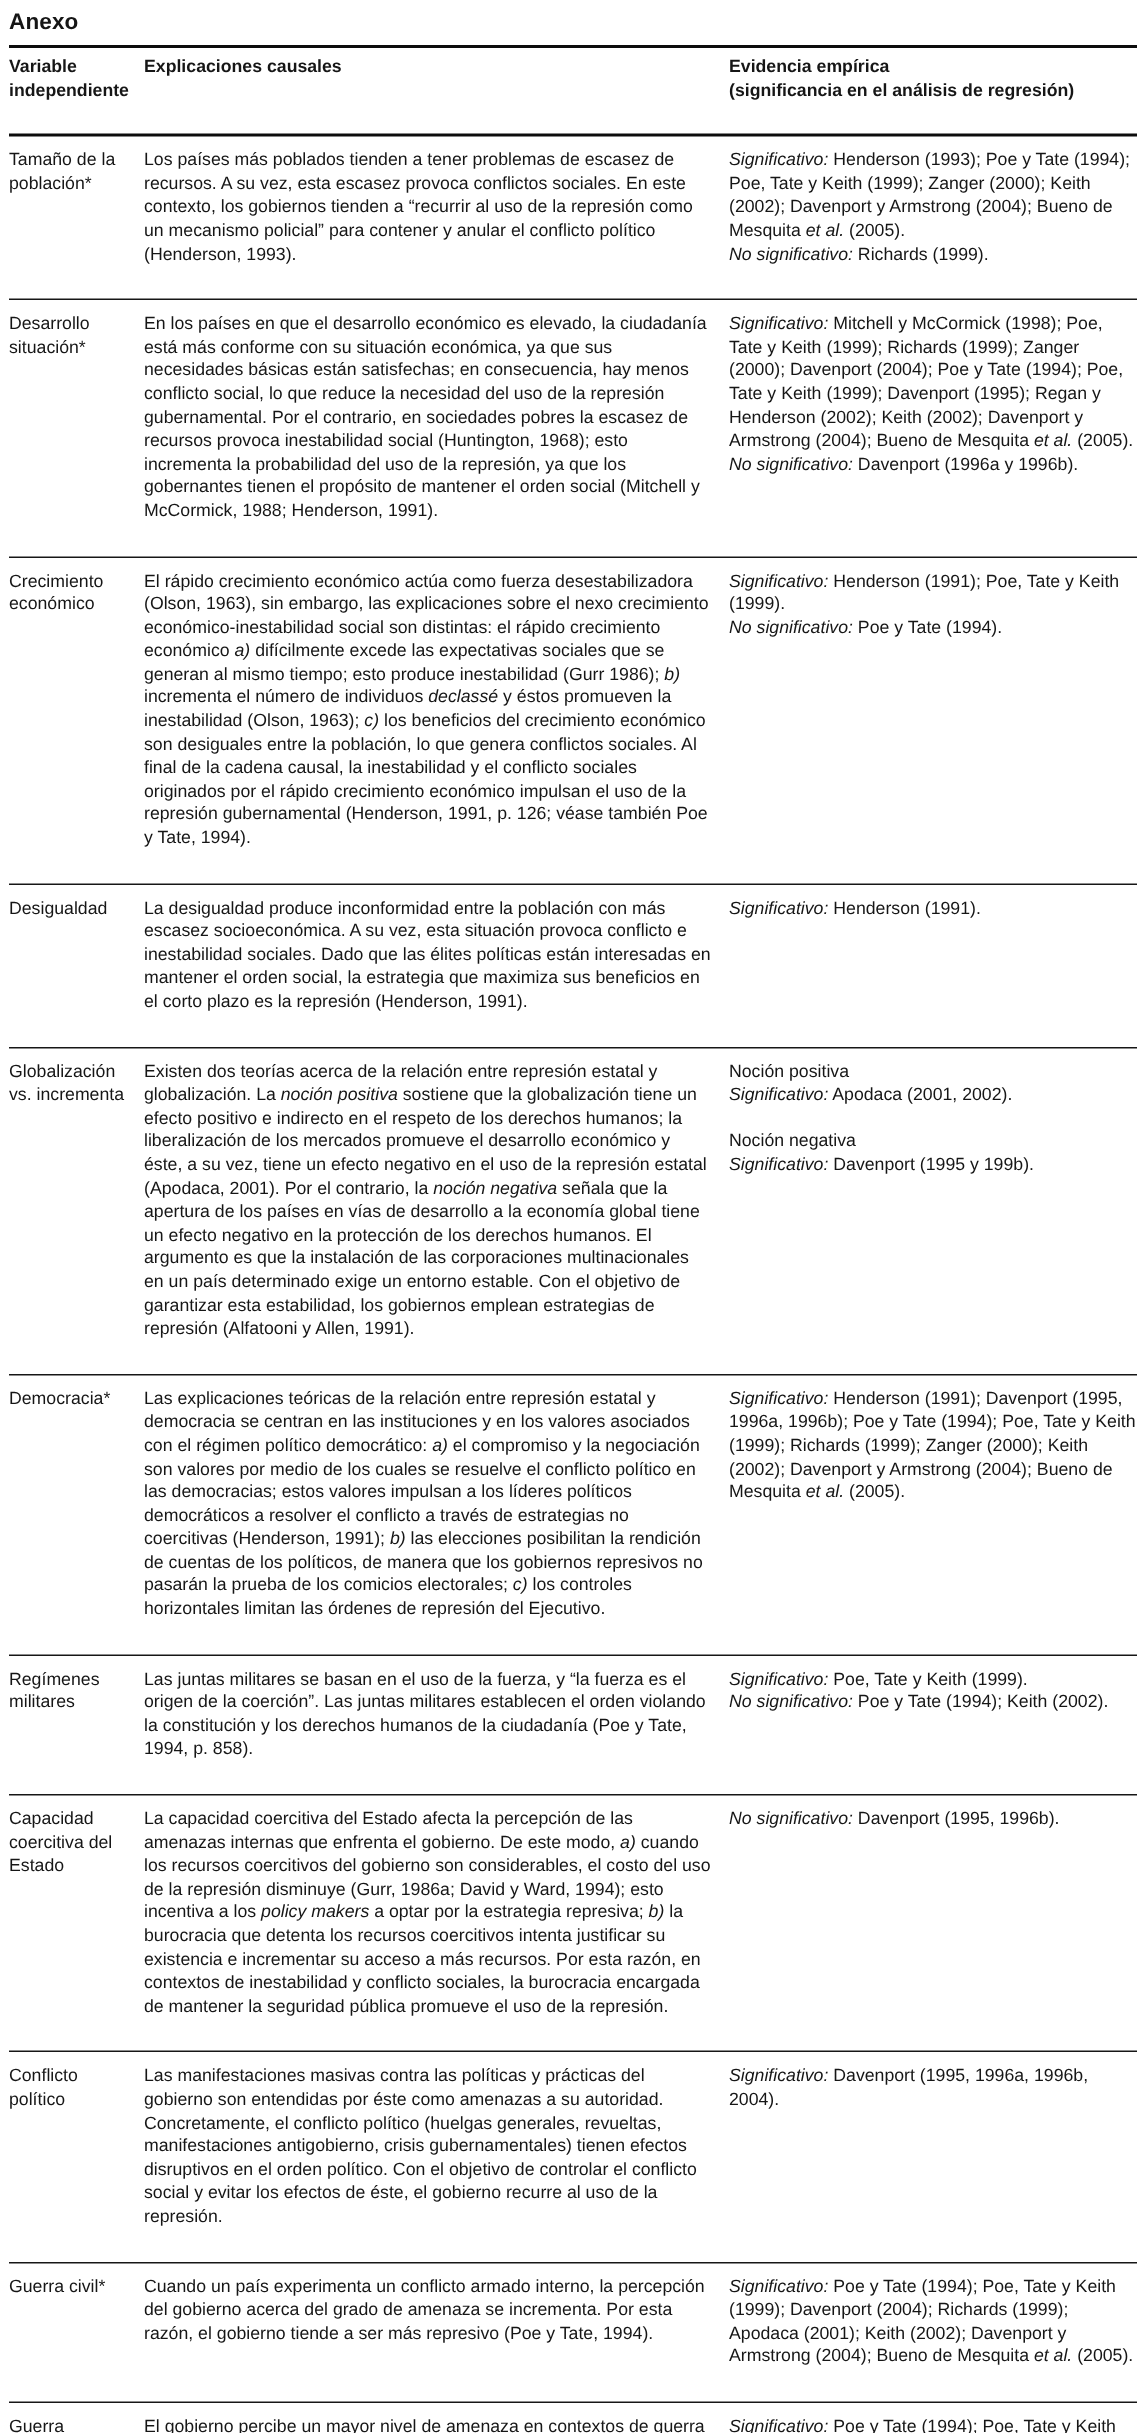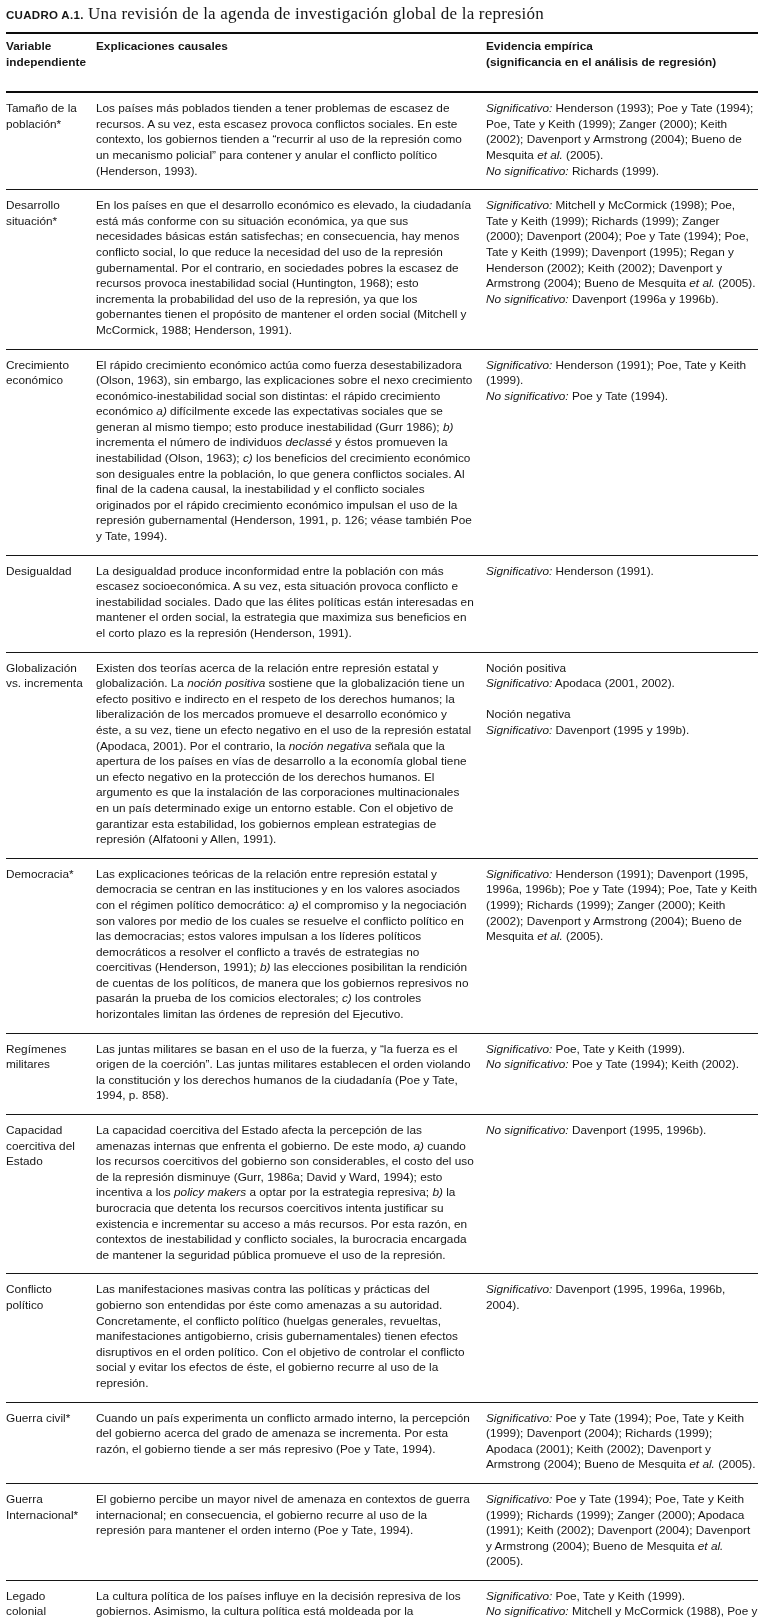--- a/index.html
+++ b/index.html
@@ -47,38 +47,35 @@
     text-align: left;
     vertical-align: top;
     font-weight: bold;
     font-size: 11.8px;
     padding: 5px 12px 21px 0;
     white-space: pre-line;
     border-bottom: 2px solid #0c0c0c;
   }
   tbody td {
     vertical-align: top;
-    padding: 8px 12px 10px 0;
+    padding: 8px 12px 22px 0;
   }
   tbody tr + tr td { border-top: 1px solid #161616; }
   tbody tr:first-child td { border-top: none; }
   td.evidence, th.evidence { padding-right: 0; }
   .evidence-line { min-height: 15.6px; }
   i { font-style: italic; }
 </style>
 </head>
 <body>
 
 <div class="page">
 
+  <div class="section-heading">Anexo</div>
 
-  <div class="table-caption">
-    <span class="label">CUADRO A.1.</span>
-    <span class="title">Una revisión de la agenda de investigación global de la represión</span>
-  </div>
 
   <table class="review-table">
     <colgroup>
       <col class="c-variable">
       <col class="c-explanation">
       <col class="c-evidence">
     </colgroup>
     <thead>
       <tr>
         <th>Variable

